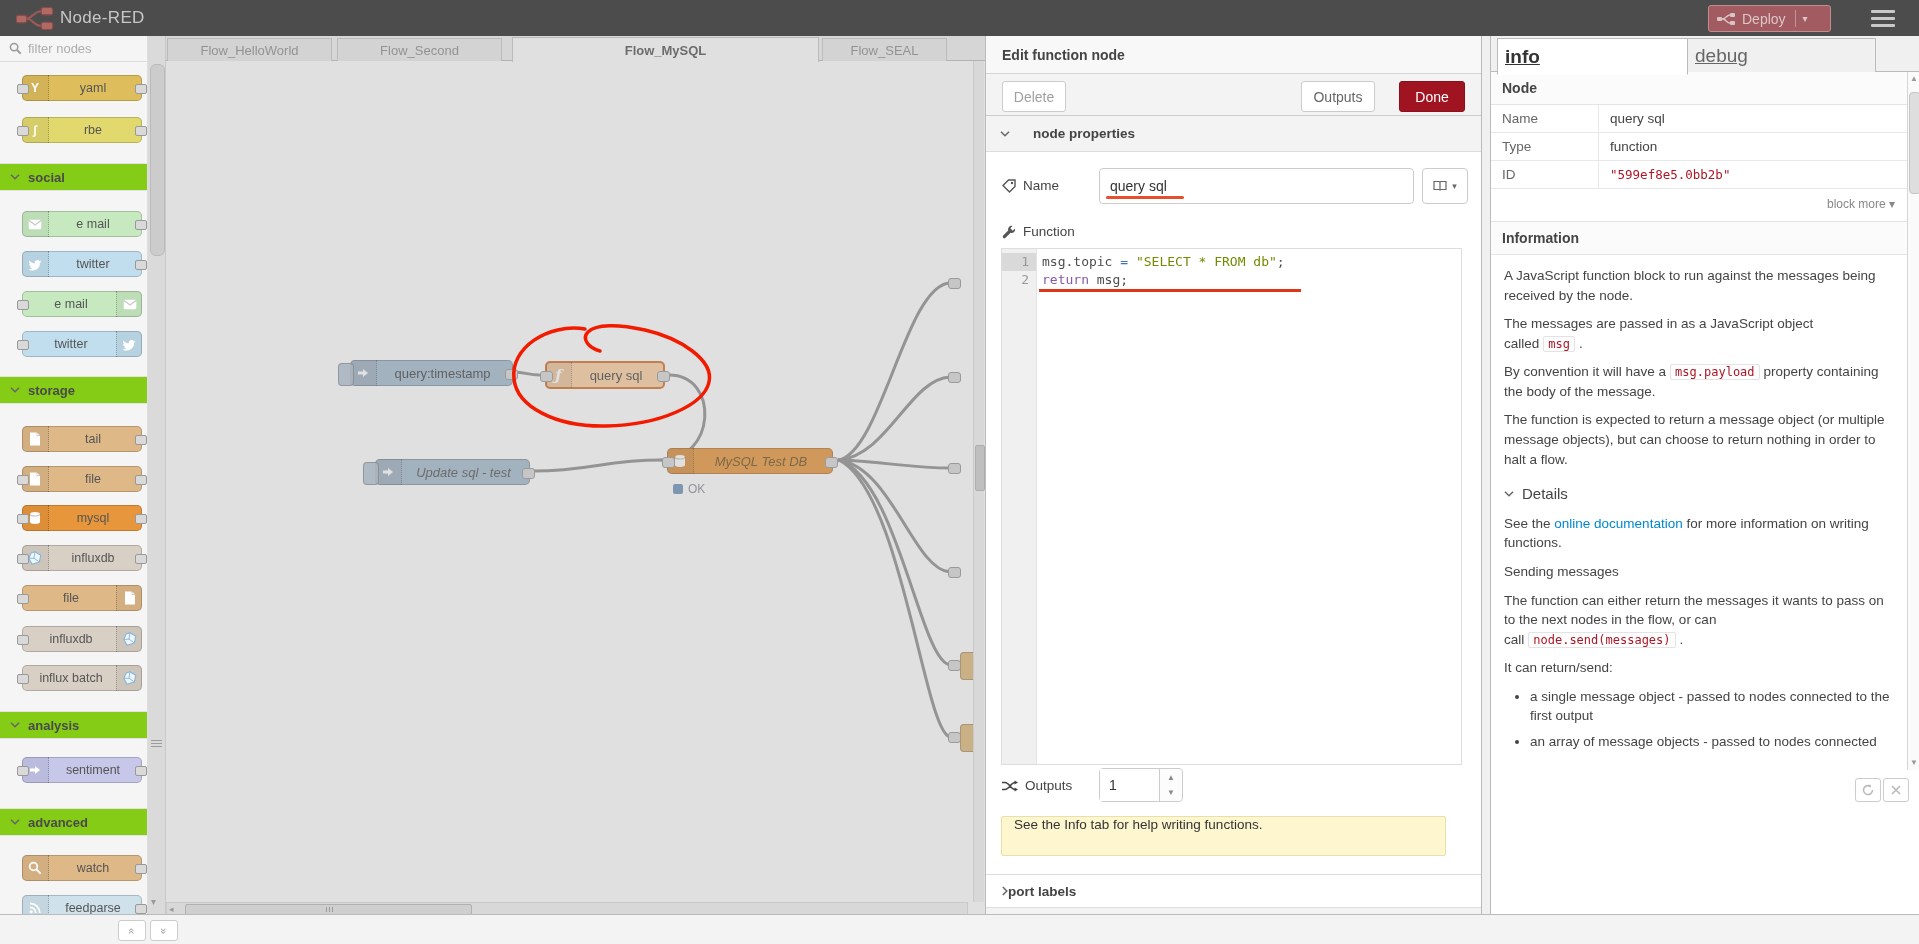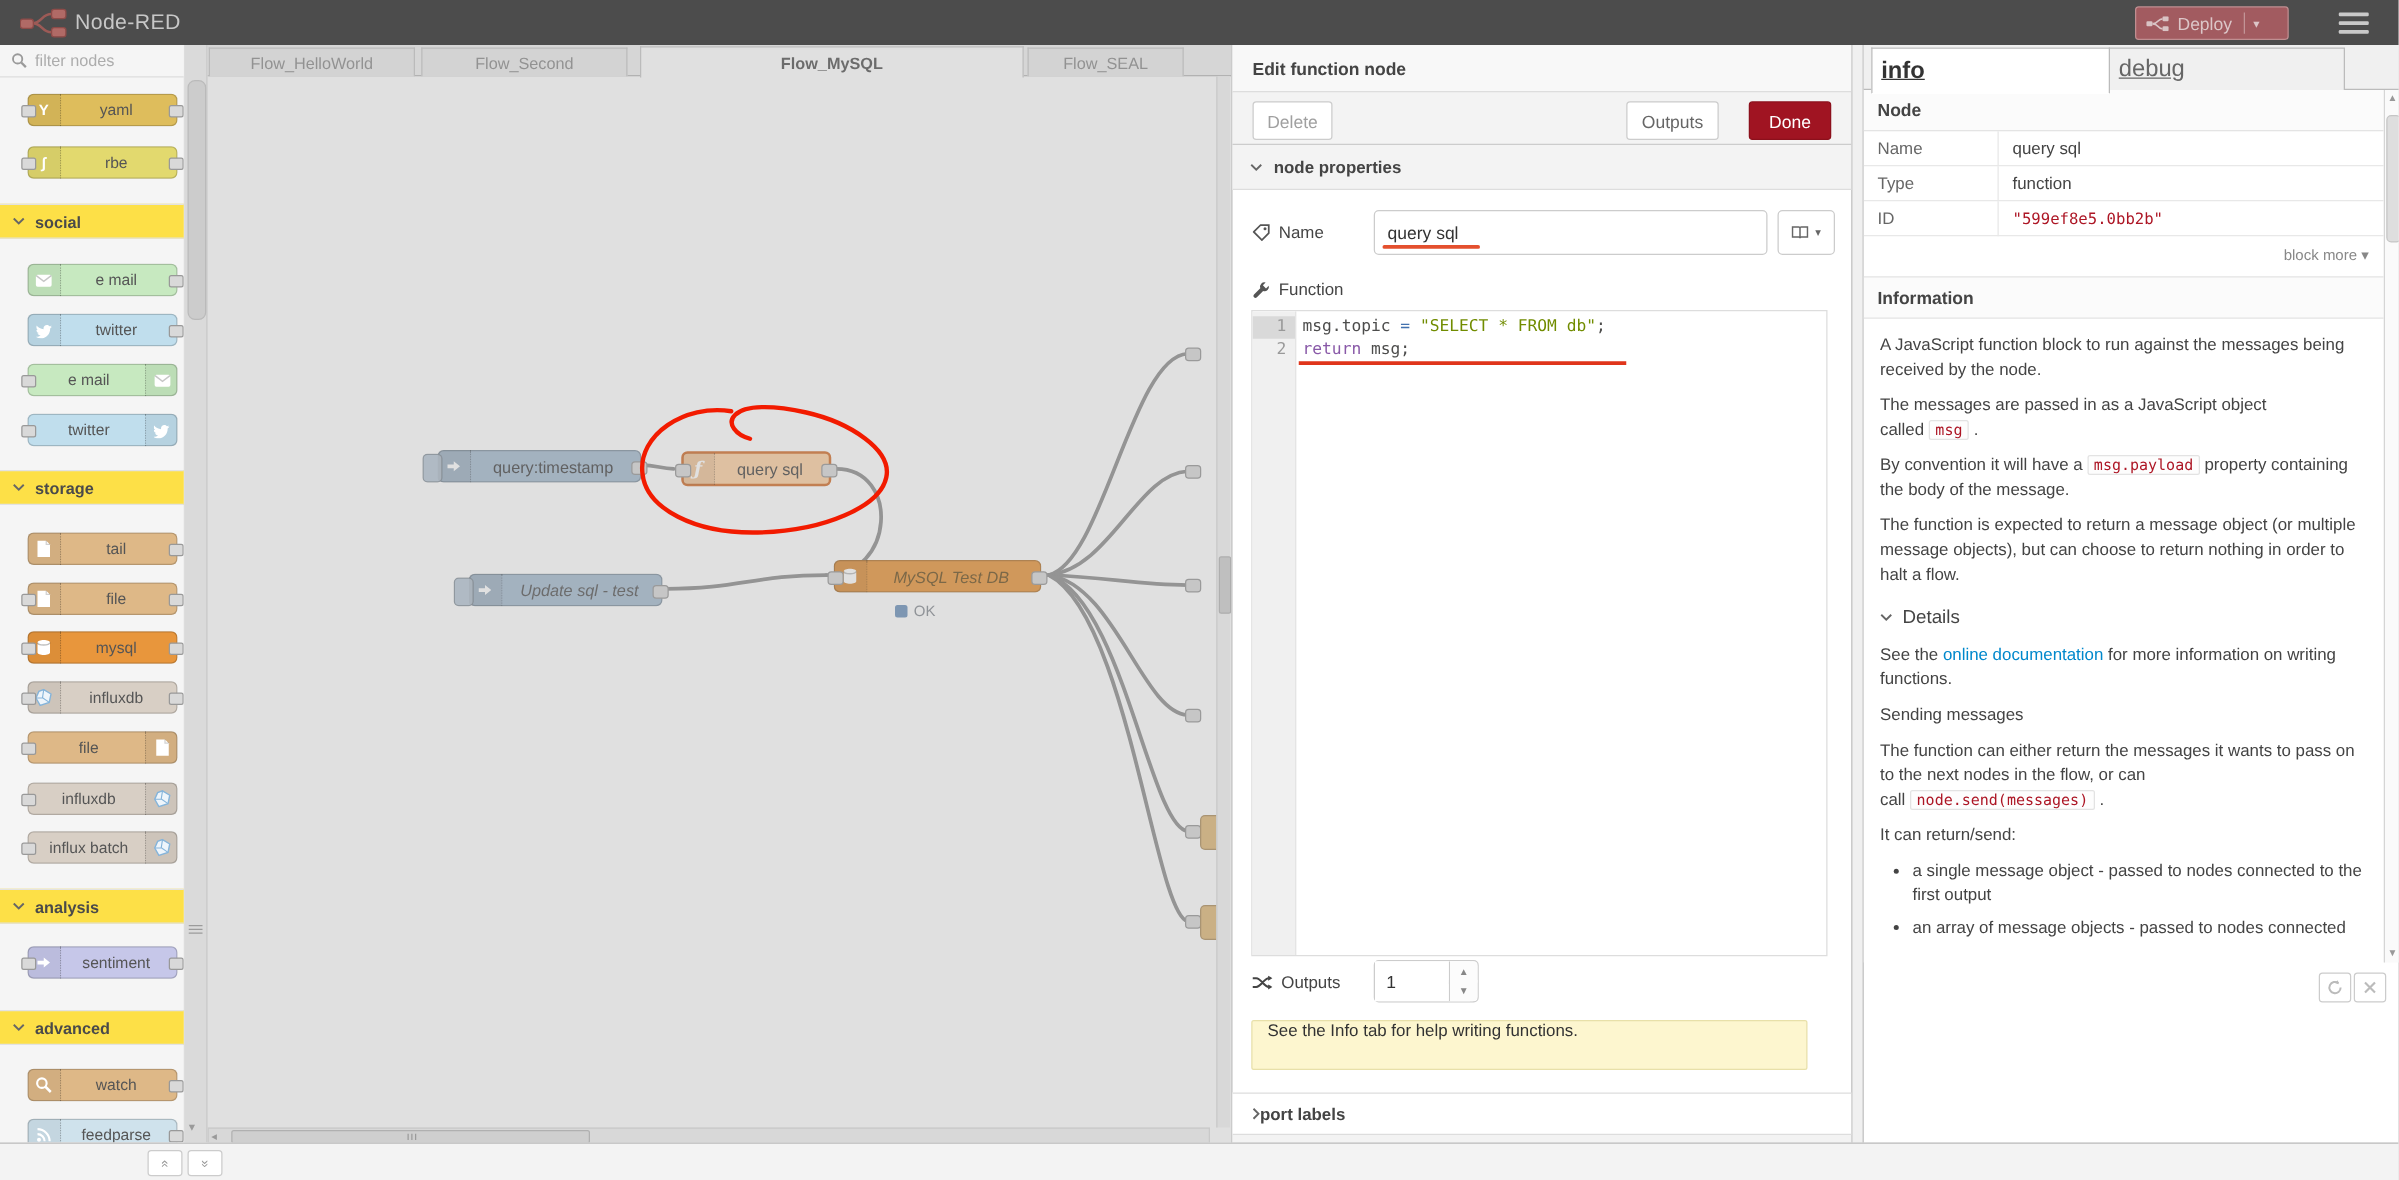--- a/index.html
+++ b/index.html
@@ -15,21 +15,21 @@
           border-radius:3px;display:flex;align-items:center;padding:0 8px;gap:7px;cursor:pointer;}
   #deploy .dlbl{color:#dcc6c8;font-size:14px;}
   #deploy .sep{width:1px;height:17px;background:rgba(255,255,255,.35);margin-left:2px;}
   #deploy .car{color:#dcc6c8;font-size:10px;}
   #menu{left:1862px;top:6px;width:42px;height:24px;display:flex;flex-direction:column;justify-content:center;gap:4px;align-items:center;cursor:pointer;}
   #menu i{display:block;width:24px;height:3px;background:#c9c9c9;border-radius:1px;}
 
   
   #palette{left:0;top:36px;width:148px;height:878px;background:#f5f5f5;border-right:1px solid #ddd;z-index:4;overflow:hidden;}
   #psearch{left:0;top:0;width:148px;height:26px;border-bottom:1px solid #ddd;display:flex;align-items:center;padding-left:9px;gap:6px;color:#adadad;font-size:13px;background:#f5f5f5;}
-  .cath{left:0;width:148px;height:28px;background:#fde047;border-top:1px solid #e2e2e2;border-bottom:1px solid #e2e2e2;
+  .cath{left:0;width:148px;height:28px;background:#84cc16;border-top:1px solid #e2e2e2;border-bottom:1px solid #e2e2e2;
         display:flex;align-items:center;gap:8px;padding-left:10px;font-size:13px;font-weight:bold;color:#4a4a4a;cursor:pointer;}
   .pnode{left:22px;width:120px;height:26px;border:1px solid rgba(0,0,0,.18);border-radius:5px;cursor:move;}
   .pic{position:absolute;top:-1px;bottom:-1px;width:26px;background:rgba(0,0,0,.05);
        display:flex;align-items:center;justify-content:center;color:#fff;font-weight:bold;font-size:12px;}
   .pic.l{left:-1px;border-right:1px dotted rgba(0,0,0,.25);border-radius:4px 0 0 4px;}
   .pic.r{right:-1px;border-left:1px dotted rgba(0,0,0,.25);border-radius:0 4px 4px 0;}
   .plb{position:absolute;top:0;bottom:0;display:flex;align-items:center;justify-content:center;font-size:12.5px;color:#555;}
   .plb.l{left:26px;right:4px;}  .plb.r{left:4px;right:26px;}
   .pp{position:absolute;width:10px;height:8px;top:8px;background:#d9d9d9;border:1px solid #999;border-radius:2px;}
   .pp.i{left:-6px;} .pp.o{right:-6px;}
@@ -73,21 +73,21 @@
   
   #tray{left:985px;top:36px;width:497px;height:908px;background:#fff;border-left:1px solid #bbb;border-right:1px solid #bbb;z-index:10;}
   #tray .ttitle{left:0;top:0;width:100%;height:38px;background:#f8f8f8;border-bottom:1px solid #d4d4d4;
                 display:flex;align-items:center;padding-left:16px;font-size:14px;font-weight:bold;color:#444;}
   #tray .btnrow{left:0;top:38px;width:100%;height:42px;background:#f3f3f3;border-bottom:1px solid #ccc;}
   .btn{position:absolute;top:7px;height:29px;border-radius:3px;font-size:14px;display:flex;align-items:center;justify-content:center;cursor:pointer;}
   .btn.delete{left:16px;width:62px;background:#fff;border:1px solid #ccc;color:#a0a0a0;}
   .btn.cancel{right:106px;width:72px;background:#fff;border:1px solid #ccc;color:#666;}
   .btn.done{right:16px;width:64px;background:#a01422;border:1px solid #8c101c;color:#fff;}
   #tray .npbar{left:0;top:80px;width:100%;height:36px;background:#f3f3f3;border-bottom:1px solid #ddd;
-               display:flex;align-items:center;gap:9px;padding-left:14px;font-size:13.5px;font-weight:bold;color:#444;cursor:pointer;}
+               display:flex;align-items:center;gap:23px;padding-left:14px;font-size:13.5px;font-weight:bold;color:#444;cursor:pointer;}
   .frmlbl{position:absolute;display:flex;align-items:center;gap:7px;font-size:13.5px;color:#444;}
   #nameinput{left:113px;top:132px;width:315px;height:36px;border:1px solid #ccc;border-radius:4px;
              font-size:14px;color:#333;padding:0 10px;font-family:"Liberation Sans",sans-serif;}
   #spellline{left:120px;top:160px;width:78px;height:3px;background:#e4502e;border-radius:2px;z-index:11;}
   #bookbtn{left:436px;top:132px;width:46px;height:36px;background:#fff;border:1px solid #ccc;border-radius:4px;
            display:flex;align-items:center;justify-content:center;gap:5px;cursor:pointer;color:#666;}
   #editor{left:15px;top:212px;width:461px;height:517px;border:1px solid #ddd;background:#fff;overflow:hidden;
           font-family:"DejaVu Sans Mono",monospace;font-size:13px;}
   #gutter{position:absolute;left:0;top:0;width:34px;height:100%;background:#f0f0f0;border-right:1px solid #e4e4e4;
           color:#999;text-align:right;}
@@ -508,21 +508,21 @@
     <div class="cnode" style="left:501px;top:387px;width:166px;height:26px;background:#E8963C;">
       <span class="cic">
           <svg width="14" height="14">
             <use href="#sym-db"></use>
           </svg>
         </span>
       <span class="clb" style="font-style:italic;color:#6b4e1f;">MySQL Test DB</span>
       <span class="cport" style="left:-6px;top:8px;"></span>
       <span class="cport" style="right:-6px;top:8px;"></span>
     </div>
-    <div style="position:absolute;left:507px;top:421px;display:flex;align-items:center;gap:5px;margin-left:43px;">
+    <div style="position:absolute;left:507px;top:421px;display:flex;align-items:center;gap:5px;">
       <span style="width:10px;height:10px;background:#6e93bb;border-radius:2px;"></span>
       <span style="font-size:12px;color:#8a8f96;">OK</span>
     </div>
 
     <span class="stub" style="left:782px;top:217px;"></span>
     <span class="stub" style="left:782px;top:311px;"></span>
     <span class="stub" style="left:782px;top:402px;"></span>
     <span class="stub" style="left:782px;top:506px;"></span>
     <span class="stub" style="left:782px;top:599px;"></span>
     <span class="stub" style="left:782px;top:671px;"></span>

